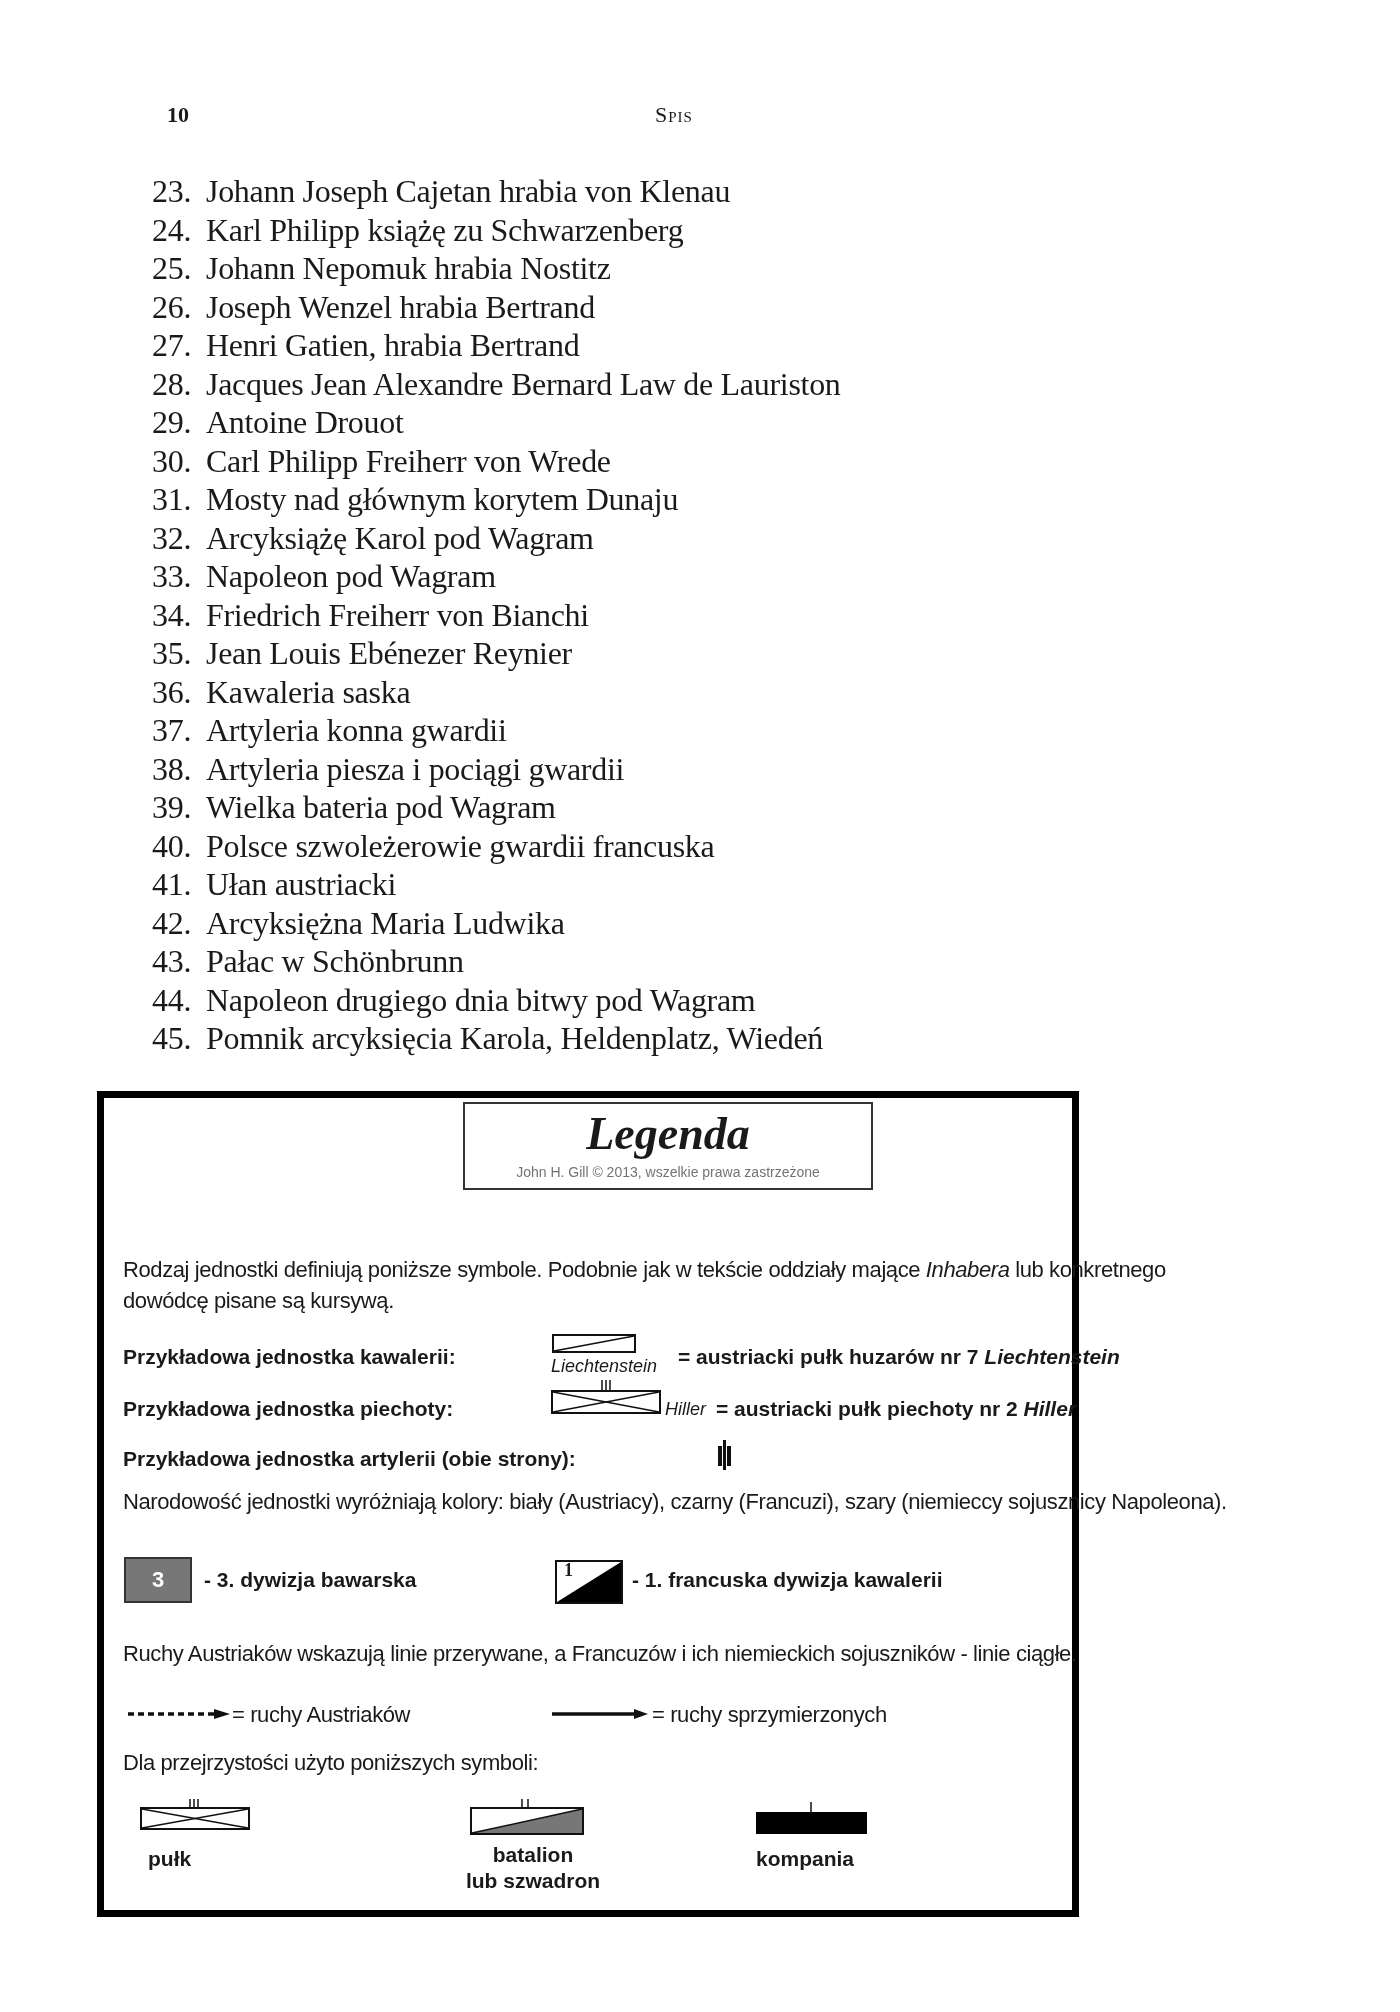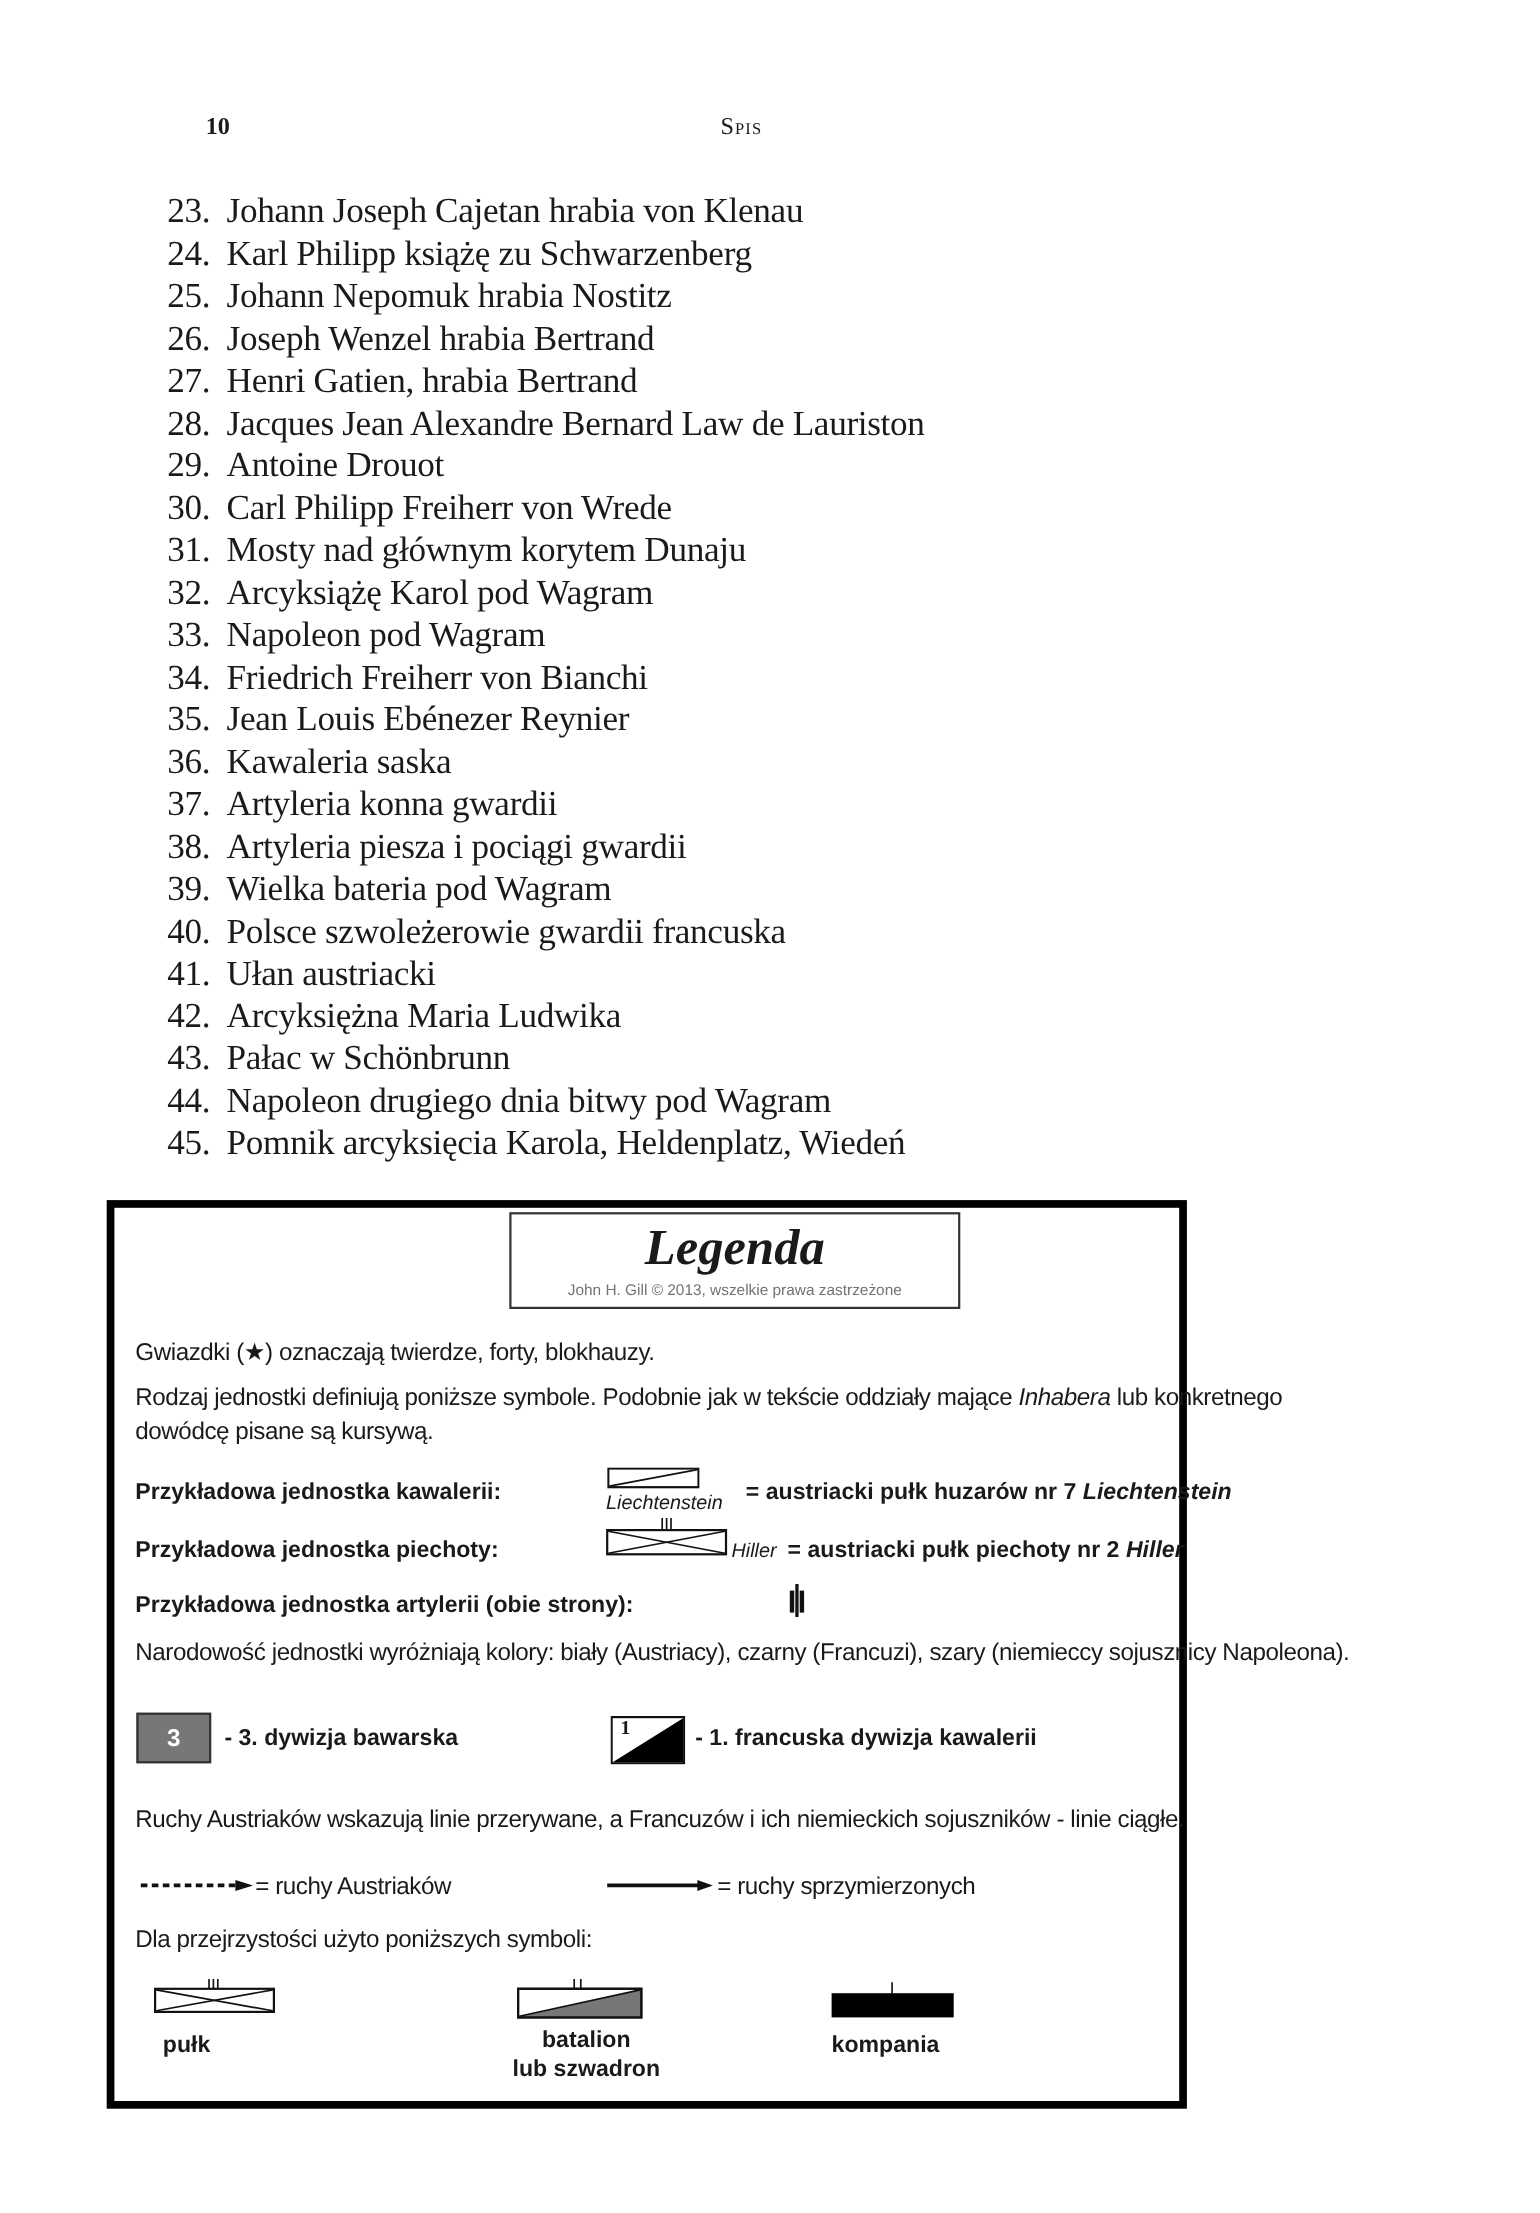--- a/index.html
+++ b/index.html
@@ -1,21 +1,21 @@
 <!DOCTYPE html>
 <html><head>
 <meta charset="utf-8">
 <style>
   html, body { margin: 0; padding: 0; background: #ffffff; }
   body { width: 1400px; height: 2012px; position: relative; overflow: hidden; color: #1a1a1a; }
   .serif { font-family: "Liberation Serif", "DejaVu Serif", serif; }
   .sans { font-family: "Liberation Sans", "DejaVu Sans", sans-serif; }
 
   .running-head { position: absolute; top: 102px; font-size: 22px; }
-  .page-number { left: 167px; font-weight: bold; margin-left: 20px; }
+  .page-number { left: 167px; font-weight: bold; }
   .section-title { left: 655px; font-variant: small-caps; letter-spacing: 1px; }
 
   .toc-list { position: absolute; left: 152px; top: 172px; margin: 0; padding: 0; list-style: none; }
   .toc-item { font-size: 32px; line-height: 38.5px; height: 38.5px; white-space: nowrap; letter-spacing: -0.3px; }
   .toc-num { display: inline-block; width: 54px; }
 
   .legend-box { position: absolute; left: 97px; top: 1091px; width: 982px; height: 826px; box-sizing: border-box; border: 7px solid #000; }
   .legend-title-box { position: absolute; left: 359px; top: 4px; width: 410px; height: 88px; box-sizing: border-box; border: 2px solid #333; text-align: center; }
   .legend-title { font-family: "Liberation Serif", "DejaVu Serif", serif; font-style: italic; font-weight: bold; font-size: 46px; line-height: 52px; margin-top: 4px; }
   .legend-copyright { font-size: 14px; color: #737373; margin-top: 4px; }
@@ -59,23 +59,20 @@
     <li class="toc-item"><span class="toc-num">44.</span><span>Napoleon drugiego dnia bitwy pod Wagram</span></li>
     <li class="toc-item"><span class="toc-num">45.</span><span>Pomnik arcyksięcia Karola, Heldenplatz, Wiedeń</span></li>
   </ul>
 
 <div class="legend-box sans">
   <div class="legend-title-box">
     <div class="legend-title">Legenda</div>
     <div class="legend-copyright sans">John H. Gill © 2013, wszelkie prawa zastrzeżone</div>
   </div>
 
-  <div class="lg" style="top:115px;">
-    <span>Gwiazdki (</span><span>★</span><span>) oznaczają twierdze, forty, blokhauzy.</span>
-  </div>
 
   <div class="lg wrap" style="top:156px;">
     <span>Rodzaj jednostki definiują poniższe symbole. Podobnie jak w tekście oddziały mające </span><span class="it">Inhabera</span><span> lub konkretnego dowódcę pisane  są kursywą.</span>
   </div>
 
   <div class="lg bold" style="top:243px;">Przykładowa jednostka kawalerii:</div>
   <svg class="sym" style="left:448px;top:236px;" width="84" height="20">
     <rect x="1" y="1" width="82" height="17" fill="#fff" stroke="#111" stroke-width="2"></rect>
     <line x1="2" y1="17" x2="82" y2="2" stroke="#111" stroke-width="1.5"></line>
   </svg>

